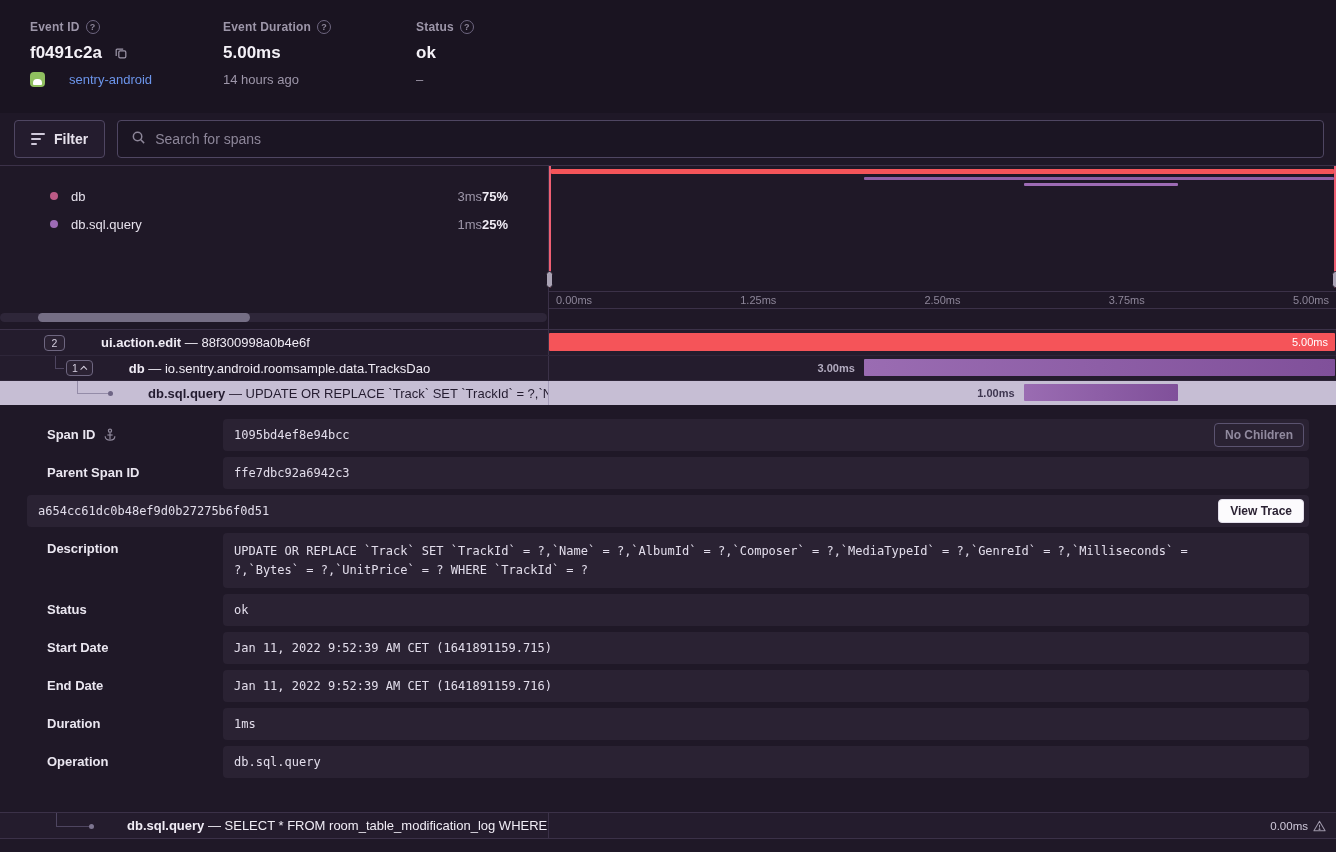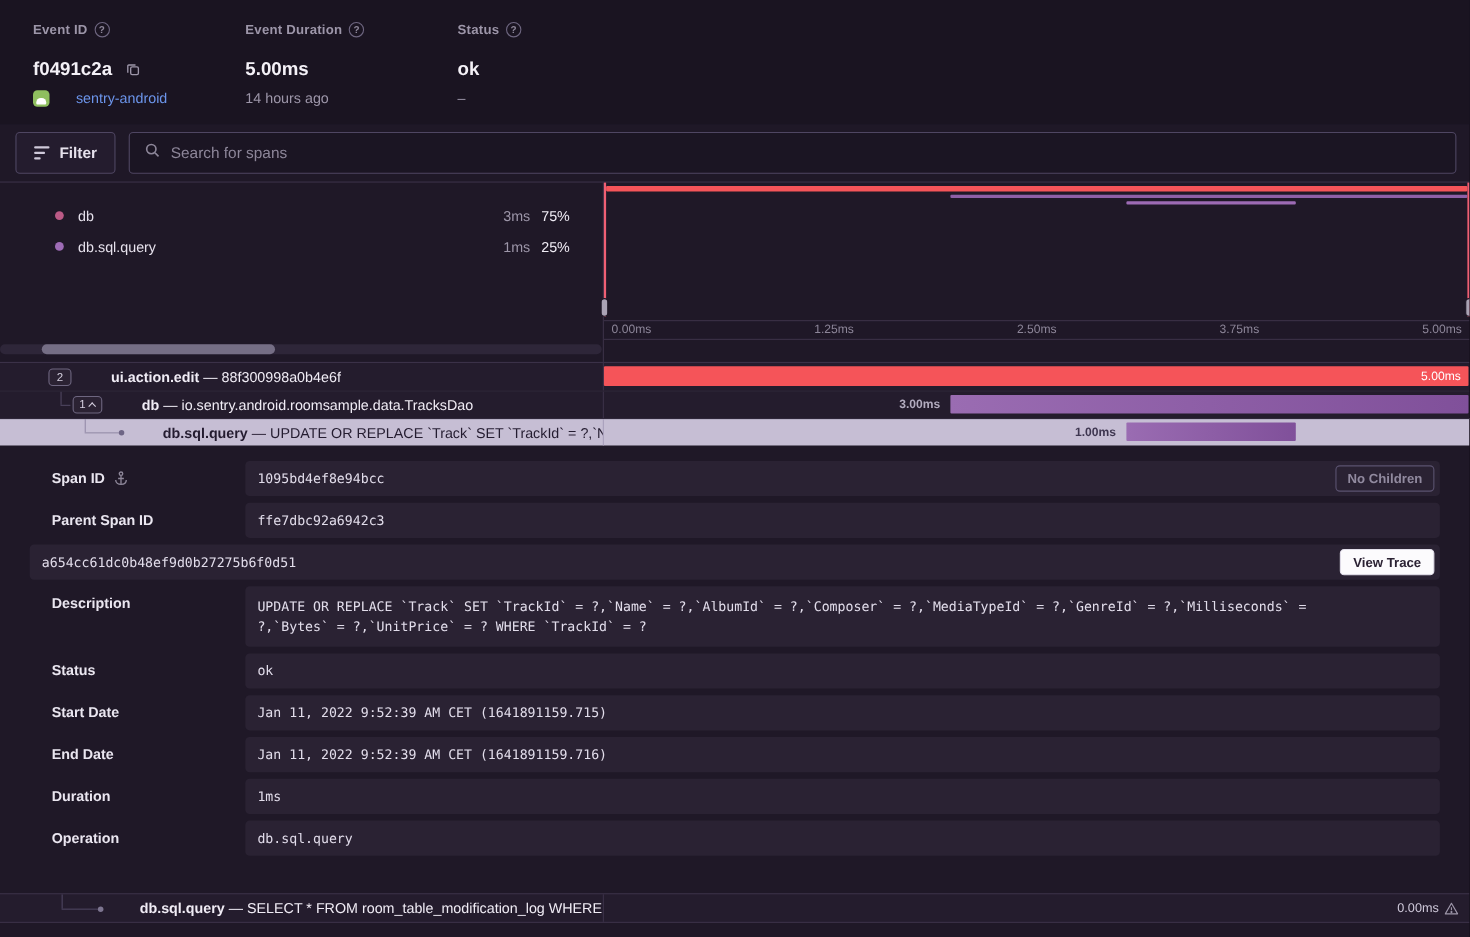--- a/index.html
+++ b/index.html
@@ -9,21 +9,21 @@
     background:#1f1827; color:#e6e1ec;
     font-family:"Liberation Sans", sans-serif;
     display:flex; flex-direction:column; overflow:hidden; position:relative;
   }
 
   
   .event-header { height:113px; background:#1a1421; display:flex; padding:20px 30px 0; flex:none; }
   .hdr-col { width:193px; }
   .hdr-label { display:flex; align-items:center; gap:6px; font-size:12px; font-weight:700; color:#9d96a9; letter-spacing:.2px; }
   .q-icon { width:14px; height:14px; border:1px solid #6e6680; border-radius:50%; font-size:9px; font-weight:700; color:#8d8699; display:inline-flex; align-items:center; justify-content:center; cursor:default; }
-  .hdr-value { margin-top:19px; display:flex; align-items:center; gap:12px; font-size:17px; font-weight:700; color:#f4f1f7; }
+  .hdr-value { margin-top:9px; display:flex; align-items:center; gap:12px; font-size:17px; font-weight:700; color:#f4f1f7; }
   .hdr-sub { margin-top:9px; font-size:13px; color:#9d96a9; display:flex; align-items:center; gap:24px; }
   .proj-link { color:#6c95eb; text-decoration:none; cursor:pointer; }
   .proj-icon { width:15px; height:15px; border-radius:4px; background:#8fbf5f; display:inline-flex; align-items:flex-end; justify-content:center; flex:none; }
   .droid { width:9px; height:6px; background:#fff; border-radius:4px 4px 1px 1px; margin-bottom:2px; }
   .copy-icon svg { display:block; }
 
   
   .toolbar { height:52px; display:flex; align-items:center; gap:12px; padding:0 12px 0 14px; flex:none; }
   .filter-btn { height:38px; display:flex; align-items:center; gap:9px; padding:0 16px; border:1px solid #4f4662; border-radius:4px; background:#241c2e; color:#e6e1ec; font-size:14px; font-weight:700; cursor:pointer; font-family:inherit; }
   .filter-icon { display:inline-flex; flex-direction:column; gap:3px; }
@@ -35,21 +35,21 @@
 
   
   .mini-section { height:165px; display:flex; border-top:1px solid #3b3148; border-bottom:1px solid #3b3148; flex:none; }
   .mini-left { width:549px; flex:none; border-right:1px solid #3b3148; position:relative; padding-top:16px; }
   .legend-row { height:28px; display:flex; align-items:center; padding:0 20px 0 50px; font-size:13px; }
   .legend-dot { width:8px; height:8px; border-radius:50%; margin-right:13px; flex:none; }
   .dot-db { background:#bb5a86; } .dot-query { background:#9d6bb5; }
   .legend-op { color:#e6e1ec; }
   .legend-spacer { flex:1; }
   .legend-dur { width:52px; text-align:right; color:#9d96a9; }
-  .legend-pct { width:46px; text-align:center; color:#f0ecf5; font-weight:400; }
+  .legend-pct { width:46px; text-align:left; color:#f0ecf5; font-weight:700; }
   .h-scrollbar { position:absolute; left:0; right:1px; bottom:7px; height:9px; background:#2e2639; border-radius:5px; }
   .h-scroll-thumb { position:absolute; left:38px; width:212px; top:0; bottom:0; background:#756e85; border-radius:5px; cursor:grab; }
 
   .mini-right { flex:1; position:relative; display:flex; flex-direction:column; }
   .mini-chart { height:125px; position:relative; cursor:crosshair; }
   .mini-bar { position:absolute; border-radius:1px; }
   .mini-bar.red { top:3px; left:2px; right:2px; height:5px; background:#f55459; }
   .mini-bar.p1 { top:11px; left:40%; right:2px; height:3px; background:#8e5fa6; }
   .mini-bar.p2 { top:17px; left:60.3%; width:19.6%; height:3px; background:#9d6bb5; }
   .bound-line { position:absolute; top:0; height:122px; width:2px; background:#ef5f73; z-index:2; }

